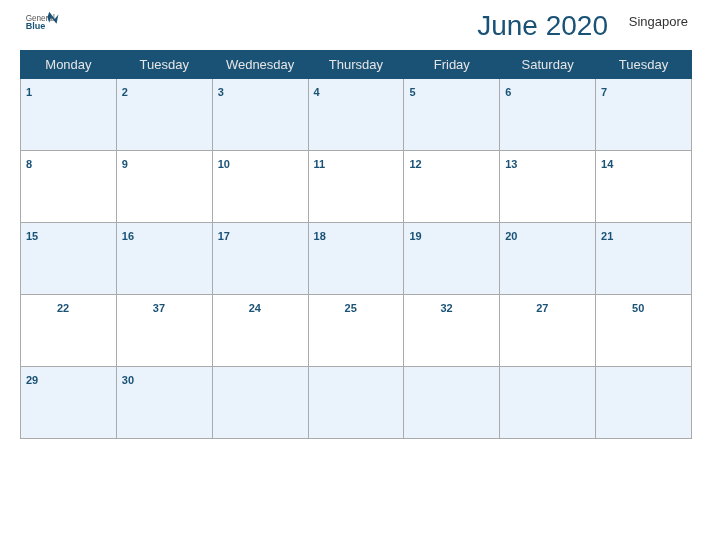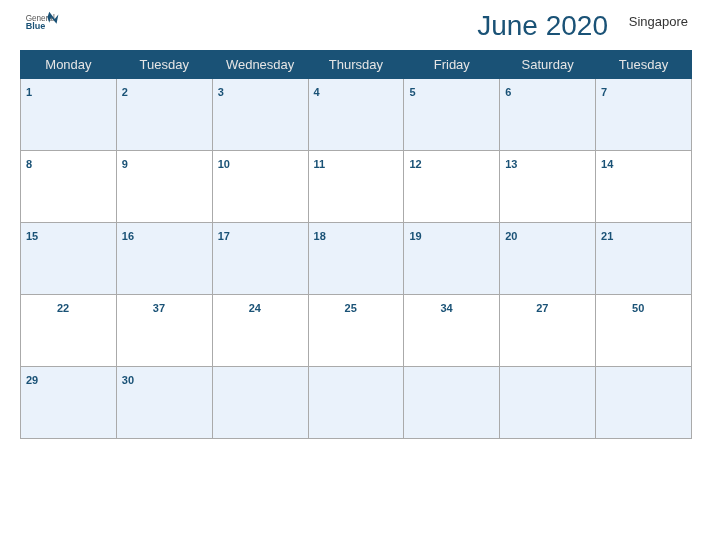--- a/index.html
+++ b/index.html
@@ -157,21 +157,21 @@
         <td><span class="date-num-blue">18</span></td>
         <td><span class="date-num-blue">19</span></td>
         <td><span class="date-num-blue">20</span></td>
         <td><span class="date-num-blue">21</span></td>
       </tr>
       <tr class="week-row-4">
         <td><span class="date-num-blue">22</span></td>
         <td><span class="date-num-blue">37</span></td>
         <td><span class="date-num-blue">24</span></td>
         <td><span class="date-num-blue">25</span></td>
-        <td><span class="date-num-blue">34</span></td>
+        <td><span class="date-num-blue">32</span></td>
         <td><span class="date-num-blue">27</span></td>
         <td><span class="date-num-blue">50</span></td>
       </tr>
       <tr class="week-row-5">
         <td><span class="date-num-blue">29</span></td>
         <td><span class="date-num-blue">30</span></td>
         <td></td>
         <td></td>
         <td></td>
         <td></td>

